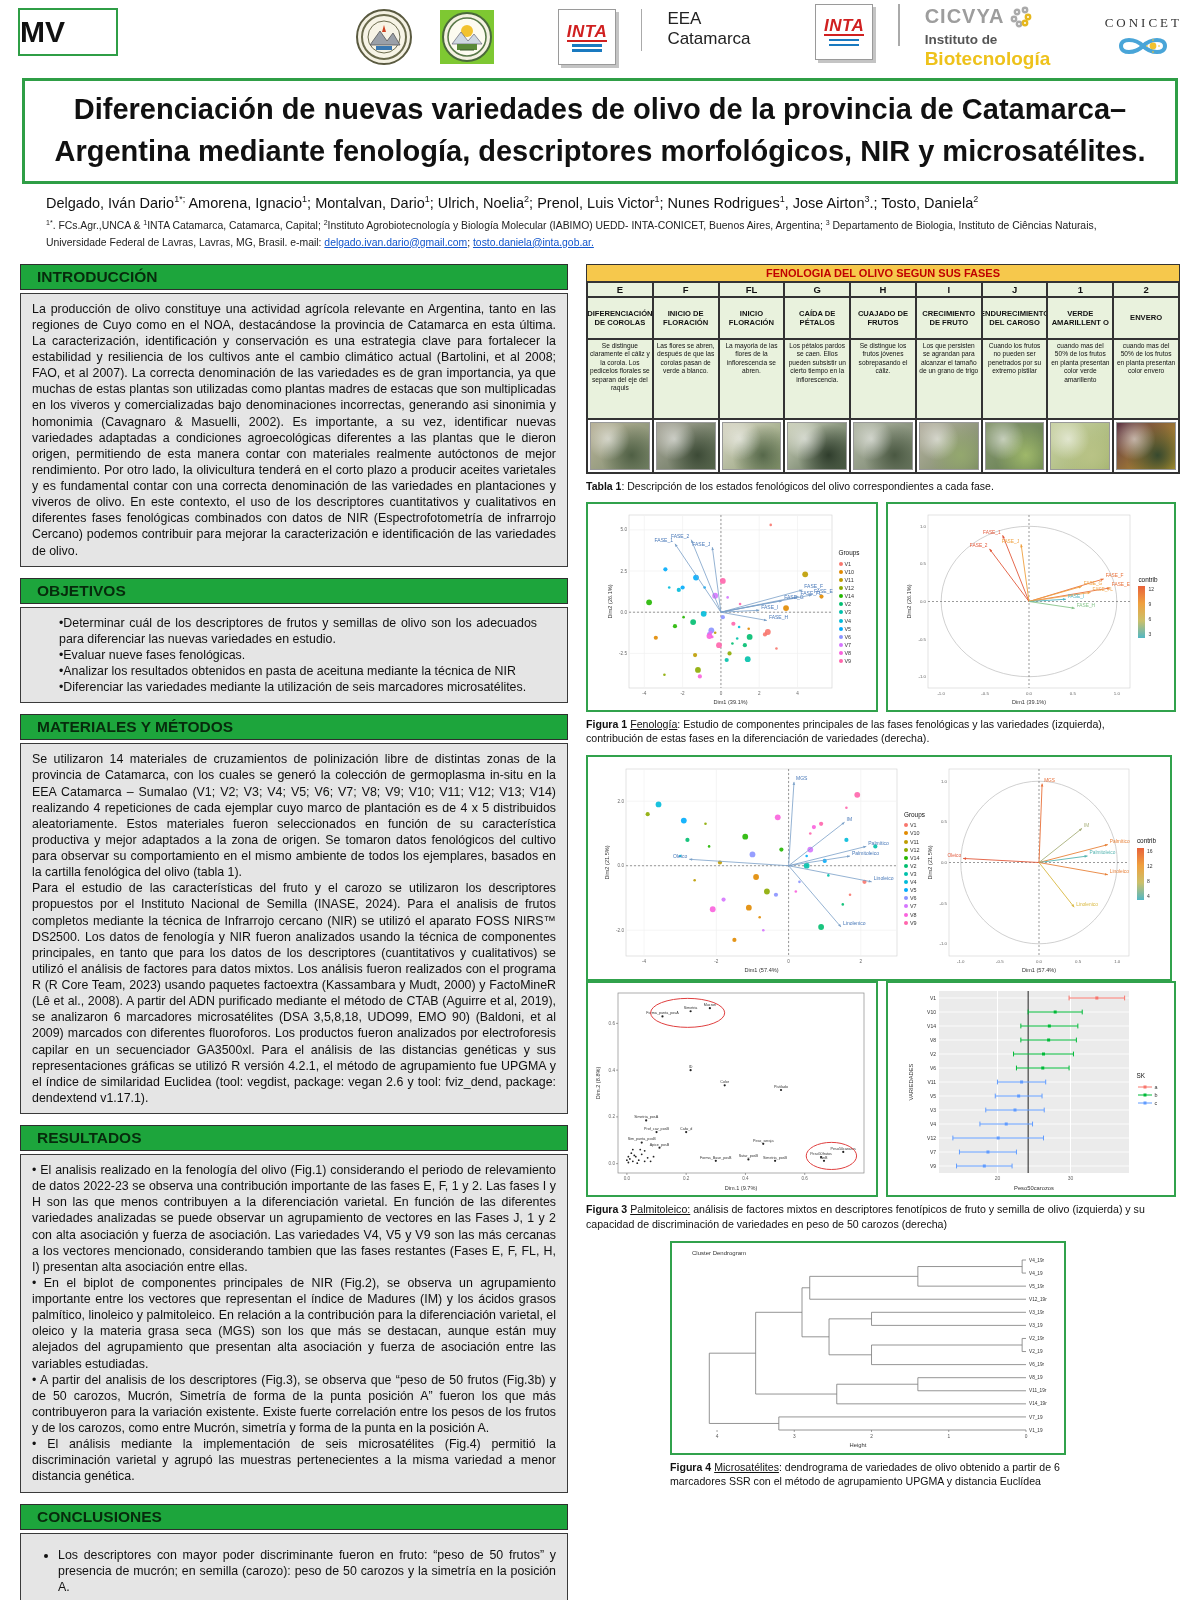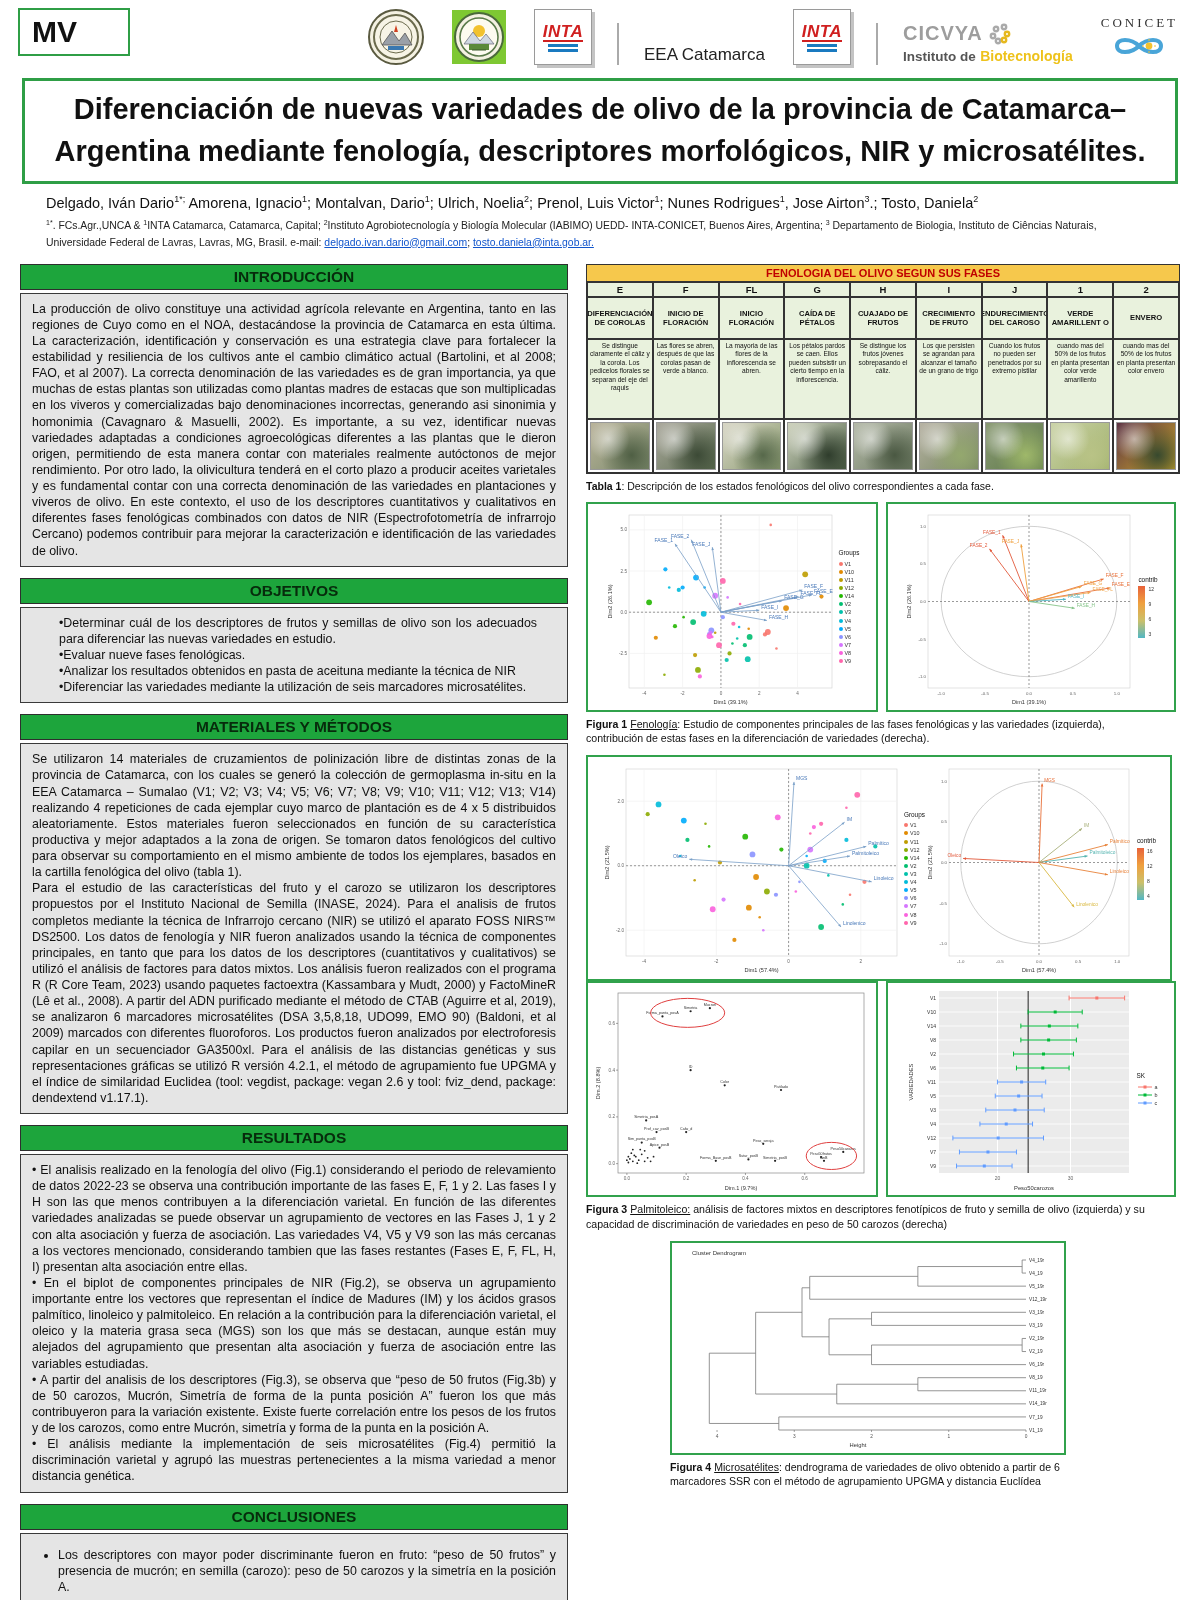--- a/index.html
+++ b/index.html
@@ -1,54 +1,54 @@
 <!DOCTYPE html>
 <html><head>
 <meta charset="utf-8">
 <style>
   html,body{margin:0;padding:0;background:#fff;}
   body{width:1200px;height:1600px;font-family:"Liberation Sans",sans-serif;color:#111;}
   .poster{position:relative;width:1200px;height:1600px;background:#fff;overflow:hidden;}
 
   
   .hdr{display:flex;align-items:flex-start;padding:8px 18px 0 18px;height:62px;}
-  .mv{border:2px solid #2f9e46;width:96px;height:44px;font-weight:bold;font-size:30px;padding-left:12px;line-height:44px;flex:none;}
+  .mv{border:2px solid #2f9e46;width:96px;height:44px;font-weight:bold;font-size:30px;line-height:44px;flex:none;}
   .logos{display:flex;gap:28px;margin-left:238px;align-items:center;height:58px;}
   .seal{width:52px;height:52px;border-radius:50%;border:2px solid #5a5a40;background:#f4f1e2;display:flex;align-items:center;justify-content:center;flex:none;overflow:hidden;}
   .fca{width:54px;height:54px;background:#7ec832;display:flex;align-items:center;justify-content:center;flex:none;}
   .fca .seal{width:46px;height:46px;border-color:#4a6a3a;}
-  .intagrp{display:flex;align-items:flex-end;gap:25px;}
+  .intagrp{display:flex;align-items:flex-start;gap:25px;margin-left:36px;}
   .intabadge{width:56px;height:54px;background:#fff;border:1px solid #9a9a9a;box-shadow:3px 3px 0 #c4c4c4;display:flex;flex-direction:column;align-items:center;justify-content:center;flex:none;}
   .intaword{color:#d02020;font-weight:bold;font-style:italic;font-size:17px;letter-spacing:.5px;line-height:17px;border-bottom:2px solid #d02020;}
   .intabar{width:30px;height:2.5px;background:#1a7ac0;margin-top:2.5px;}
   .vsep{width:2px;height:42px;background:#aaa;}
   .eea{font-size:17px;color:#222;}
   .cicvya{display:flex;flex-direction:column;line-height:1.15;}
   .cicrow{display:flex;align-items:center;gap:4px;}
   .cicword{color:#9d9d9d;font-weight:bold;font-size:20px;letter-spacing:1px;}
   .instde{color:#555;font-weight:bold;font-size:13.5px;}
-  .biotec{color:#eec21b;font-weight:bold;font-size:14px;}
+  .biotec{color:#eec21b;font-weight:bold;font-size:19px;}
   .conicet{display:flex;flex-direction:column;align-items:center;gap:2px;}
   .conword{font-family:"Liberation Serif",serif;font-size:13px;letter-spacing:3px;color:#333;}
 
   
   .titlebox{margin:8px 22px 0 22px;border:3px solid #2f9e46;padding:7px 4px 9px 4px;text-align:center;font-weight:bold;font-size:29px;line-height:1.45;}
   .authors{margin:10px 24px 0 46px;font-size:14.5px;color:#111;}
   .authors sup{font-size:9px;}
   .affil{margin:7px 40px 0 46px;font-size:10.4px;color:#222;line-height:1.55;}
   .affil sup{font-size:7px;}
   .maillink{color:#1155cc;text-decoration:underline;}
 
   
   .cols{display:flex;gap:18px;padding:13px 20px 0 20px;align-items:flex-start;}
   .lcol{width:548px;flex:none;}
   .rcol{flex:1;min-width:0;}
 
   .sec{margin-bottom:11px;}
-  .sec-h{background:#1da53c;border:1.5px solid #2e2e2e;text-align:center;font-weight:bold;font-size:15.5px;padding:3px 0;color:#072b0c;}
+  .sec-h{background:#1da53c;border:1.5px solid #2e2e2e;font-weight:bold;font-size:15.5px;padding:3px 16px;color:#072b0c;}
   .sec-b{border:1.5px solid #3a3a3a;margin-top:3px;background:#e5e5e5;padding:7px 11px;font-size:12.4px;text-align:justify;line-height:1.3;}
   .sec-b .para{margin:0;}
   .bullet-line{margin:0;}
   .obj .sec-b{padding-left:38px;padding-right:30px;}
   .concl ul{margin:6px 0 6px 26px;padding:0;}
   .concl li{margin-bottom:7px;}
 
   
   .ftable{border:1.5px solid #333;background:#fff;}
   .ft-title{background:#f6c84c;color:#c00000;font-weight:bold;text-align:center;font-size:11px;padding:2px 0;border-bottom:1px solid #333;}

